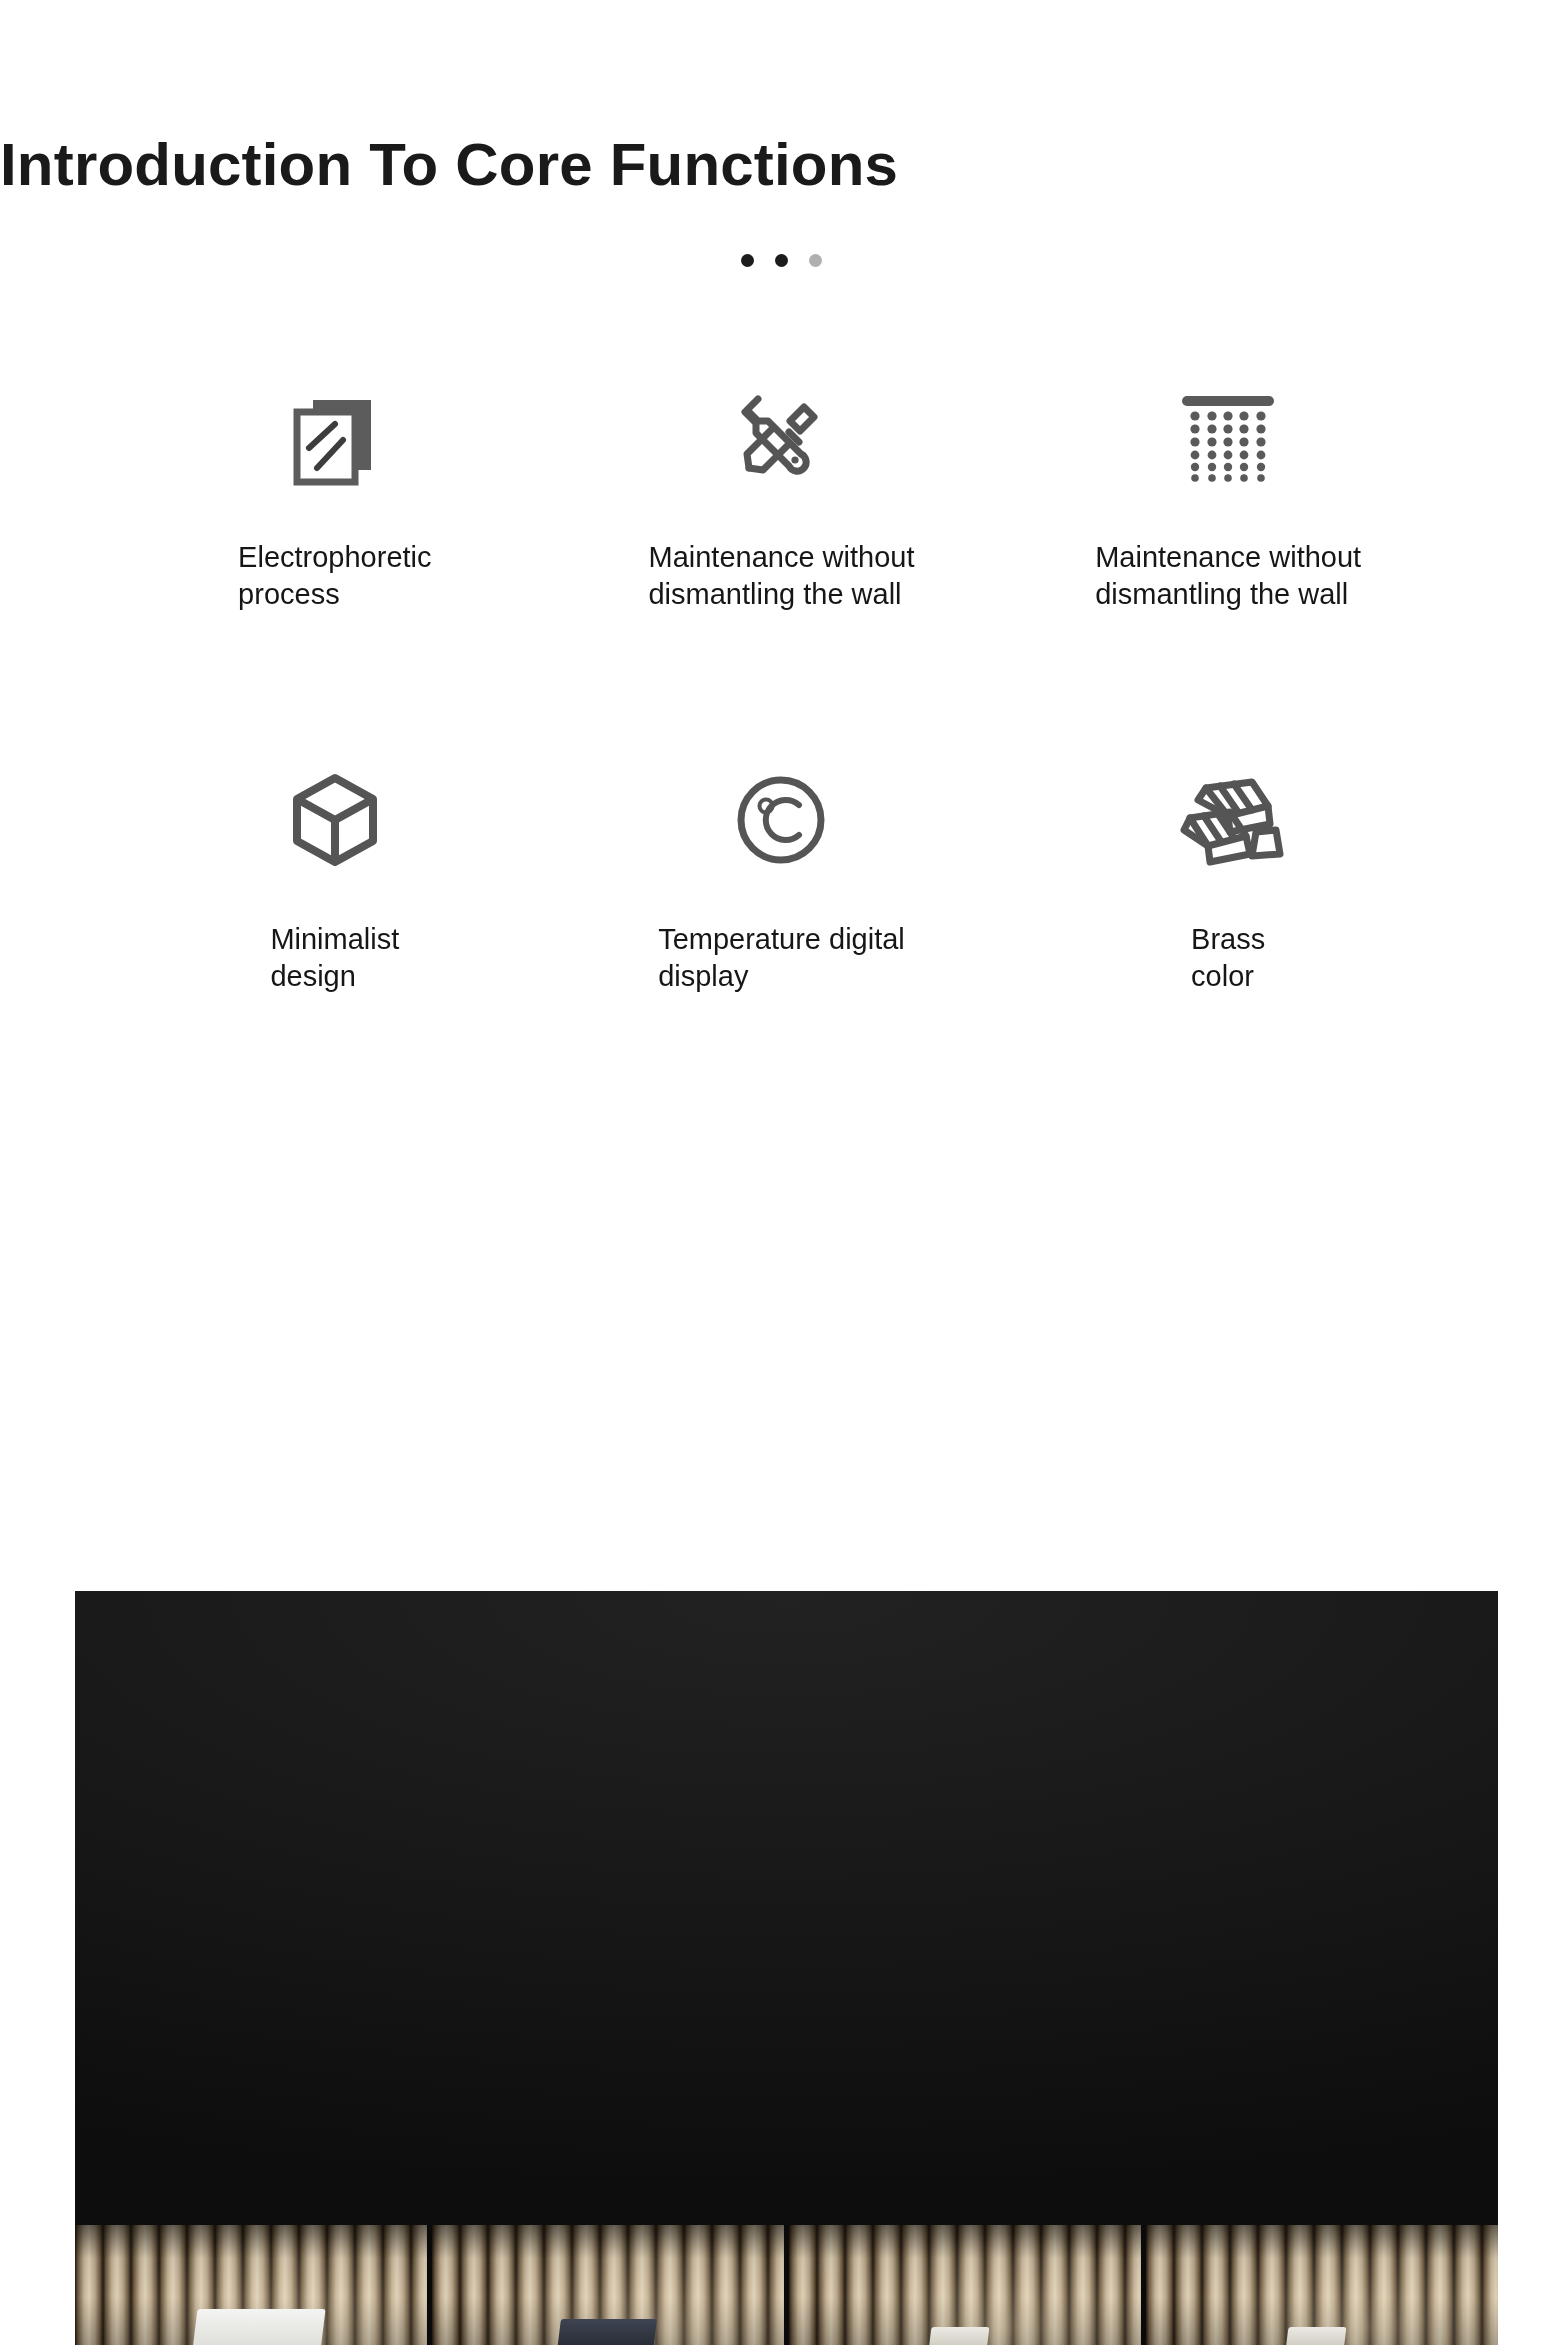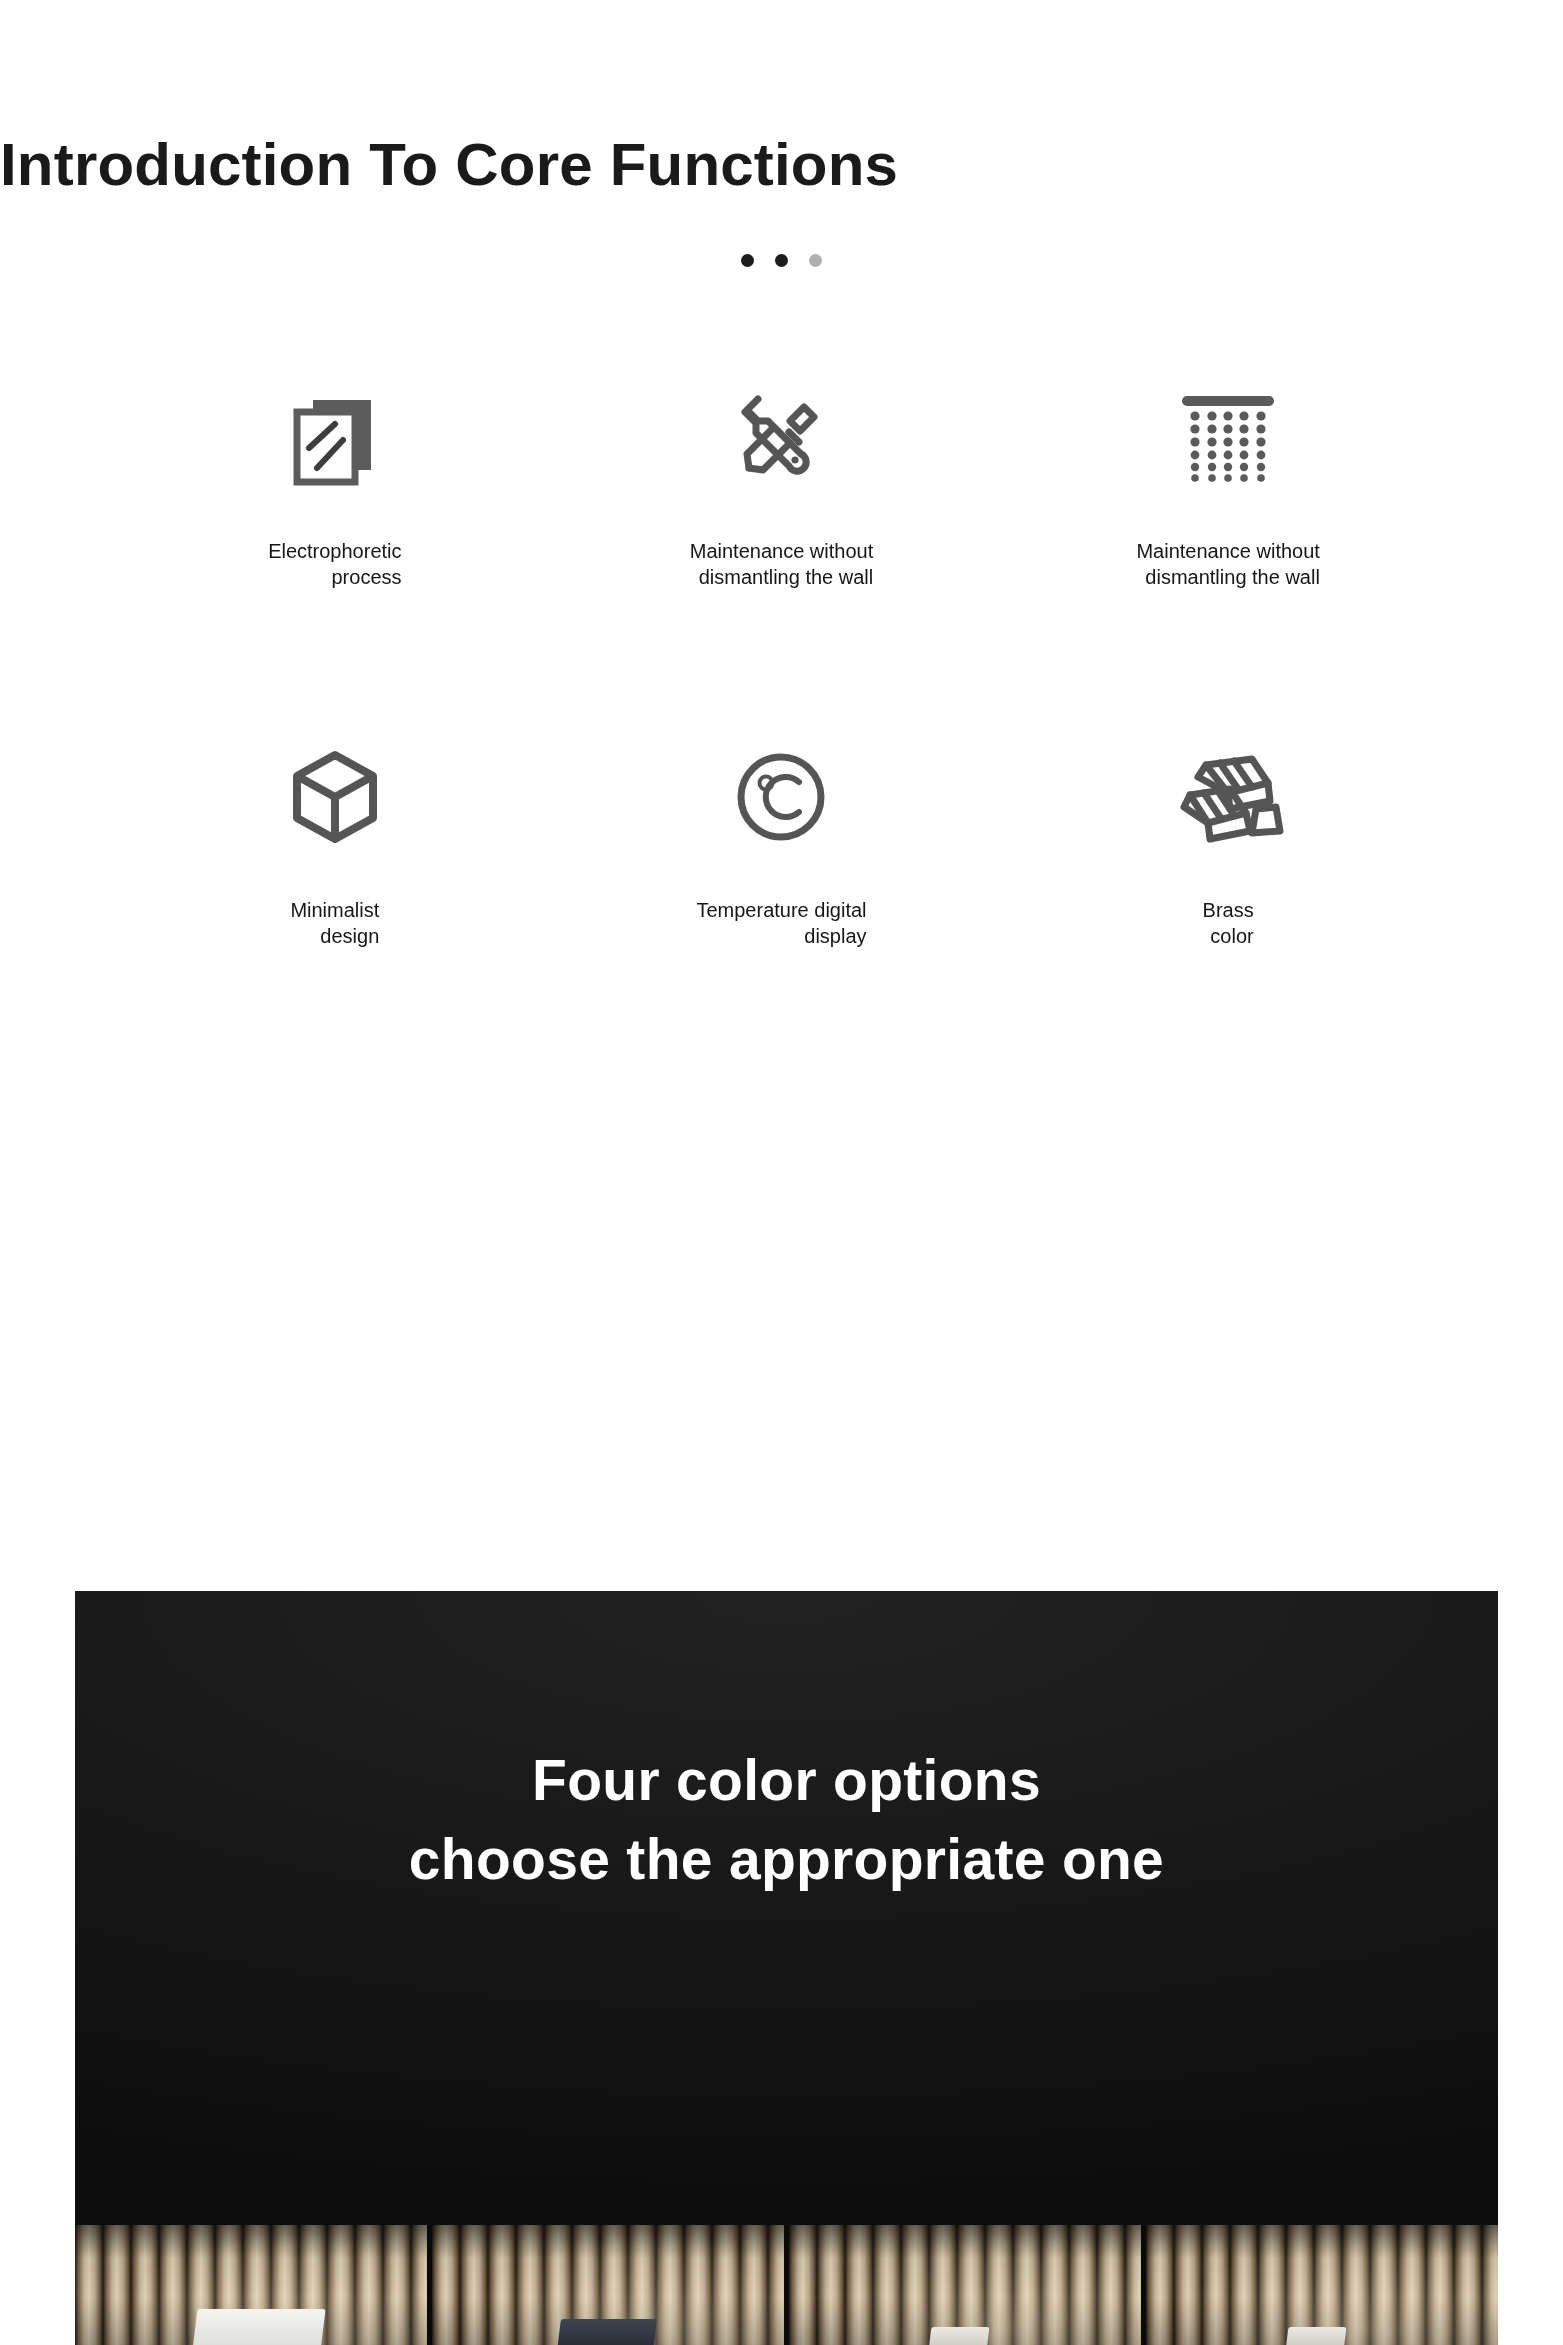--- a/index.html
+++ b/index.html
@@ -63,24 +63,24 @@
   }
   .feature-icon {
     height: 118px;
     display: flex;
     align-items: center;
     justify-content: center;
   }
   .feature-icon svg { display: block; }
   .feature-label {
     margin-top: 42px;
-    font-size: 20px;
+    font-size: 29px;
     line-height: 1.28;
     color: #161616;
-    text-align: right;
+    text-align: left;
     white-space: pre-line;
     max-width: 420px;
   }
 
   
   .promo-banner {
     position: absolute;
     left: 75px;
     top: 1591px;
     width: 1423px;
@@ -329,22 +329,20 @@
       </svg>
     </div>
     <div class="feature-label">Brass
 color</div>
   </div>
 </div>
 
 <div class="promo-banner">
   <div class="promo-banner-inner"></div>
 
-  <div class="promo-text">Four color options
-choose the appropriate one</div>
 
   <div class="panel-strip">
     <div class="wood-panel">
       <div class="panel-shade"></div>
       <div class="panel-glow"></div>
       <div class="fixture white"></div>
     </div>
     <div class="wood-panel">
       <div class="panel-shade"></div>
       <div class="panel-glow"></div>

